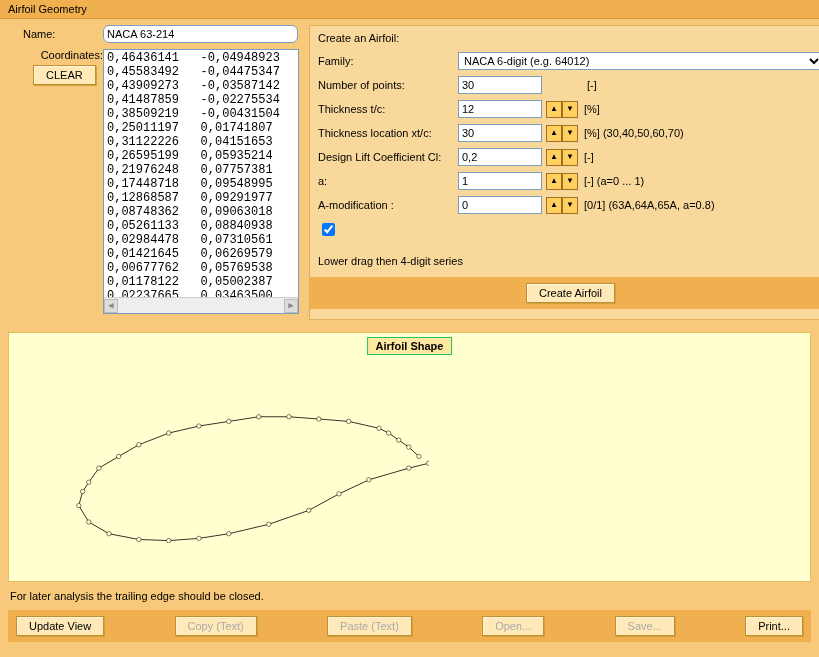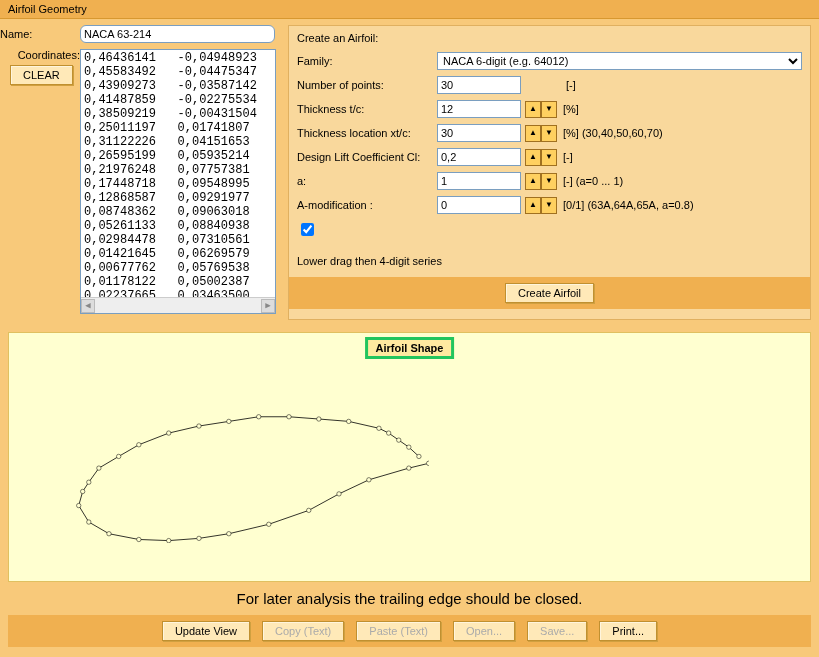--- a/index.html
+++ b/index.html
@@ -13,21 +13,21 @@
     width: 819px;
   }
   .panel-header {
     background: #f0b050;
     padding: 3px 8px;
     font-size: 11px;
     border-bottom: 1px solid #d89830;
   }
   .main-row {
     display: flex;
-    padding: 6px 8px 0 0;
+    padding: 6px 8px 0 23px;
     gap: 10px;
   }
   .left-col {
     width: 300px;
   }
   .right-col {
     flex: 1;
     background: #f9d89c;
     border: 1px solid #e0b060;
     padding: 6px 8px 8px 8px;
@@ -128,36 +128,35 @@
     height: 250px;
     position: relative;
   }
   .shape-title {
     position: absolute;
     top: 4px;
     left: 50%;
     transform: translateX(-50%);
     font-weight: bold;
     background: #ffe9a0;
-    border: 3px solid #22c55e;
+    border: 1px solid #22c55e;
     padding: 2px 8px;
     font-size: 11px;
   }
   .note {
     margin: 8px 10px;
-    font-size: 15px;
-    text-align: center;
+    font-size: 11px;
   }
   .bottom-bar {
     background: #f0b050;
     padding: 6px 8px;
     display: flex;
     gap: 12px;
     margin: 0 8px;
-    justify-content: center;
+    justify-content: space-between;
   }
   svg.airfoil {
     position:absolute;
     top:50px; left:60px;
     width:360px; height:160px;
   }
   svg.airfoil circle { fill:#ffffd0; stroke:#000; stroke-width:0.5; }
   svg.airfoil polyline { fill:none; stroke:#000; stroke-width:0.8; }
 </style>
 </head>

